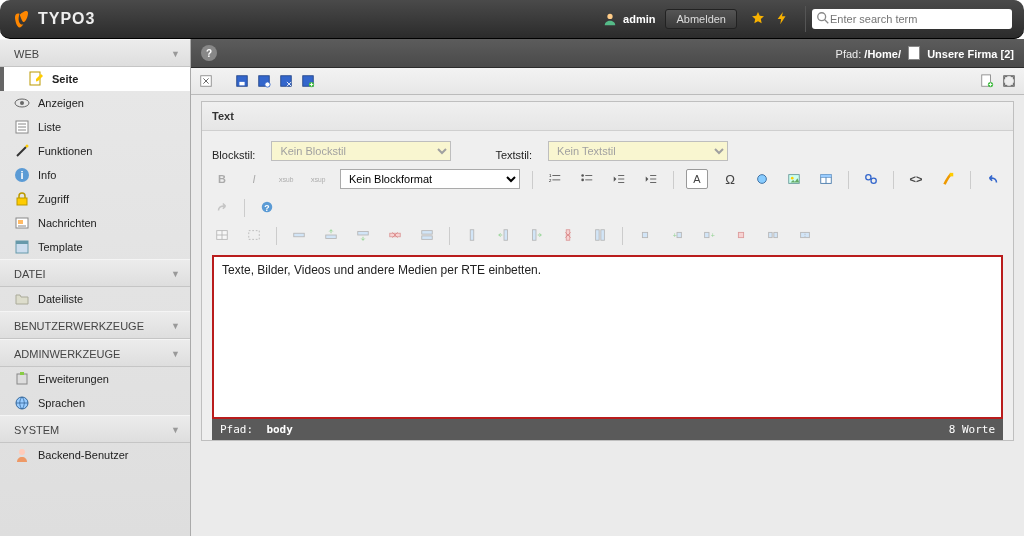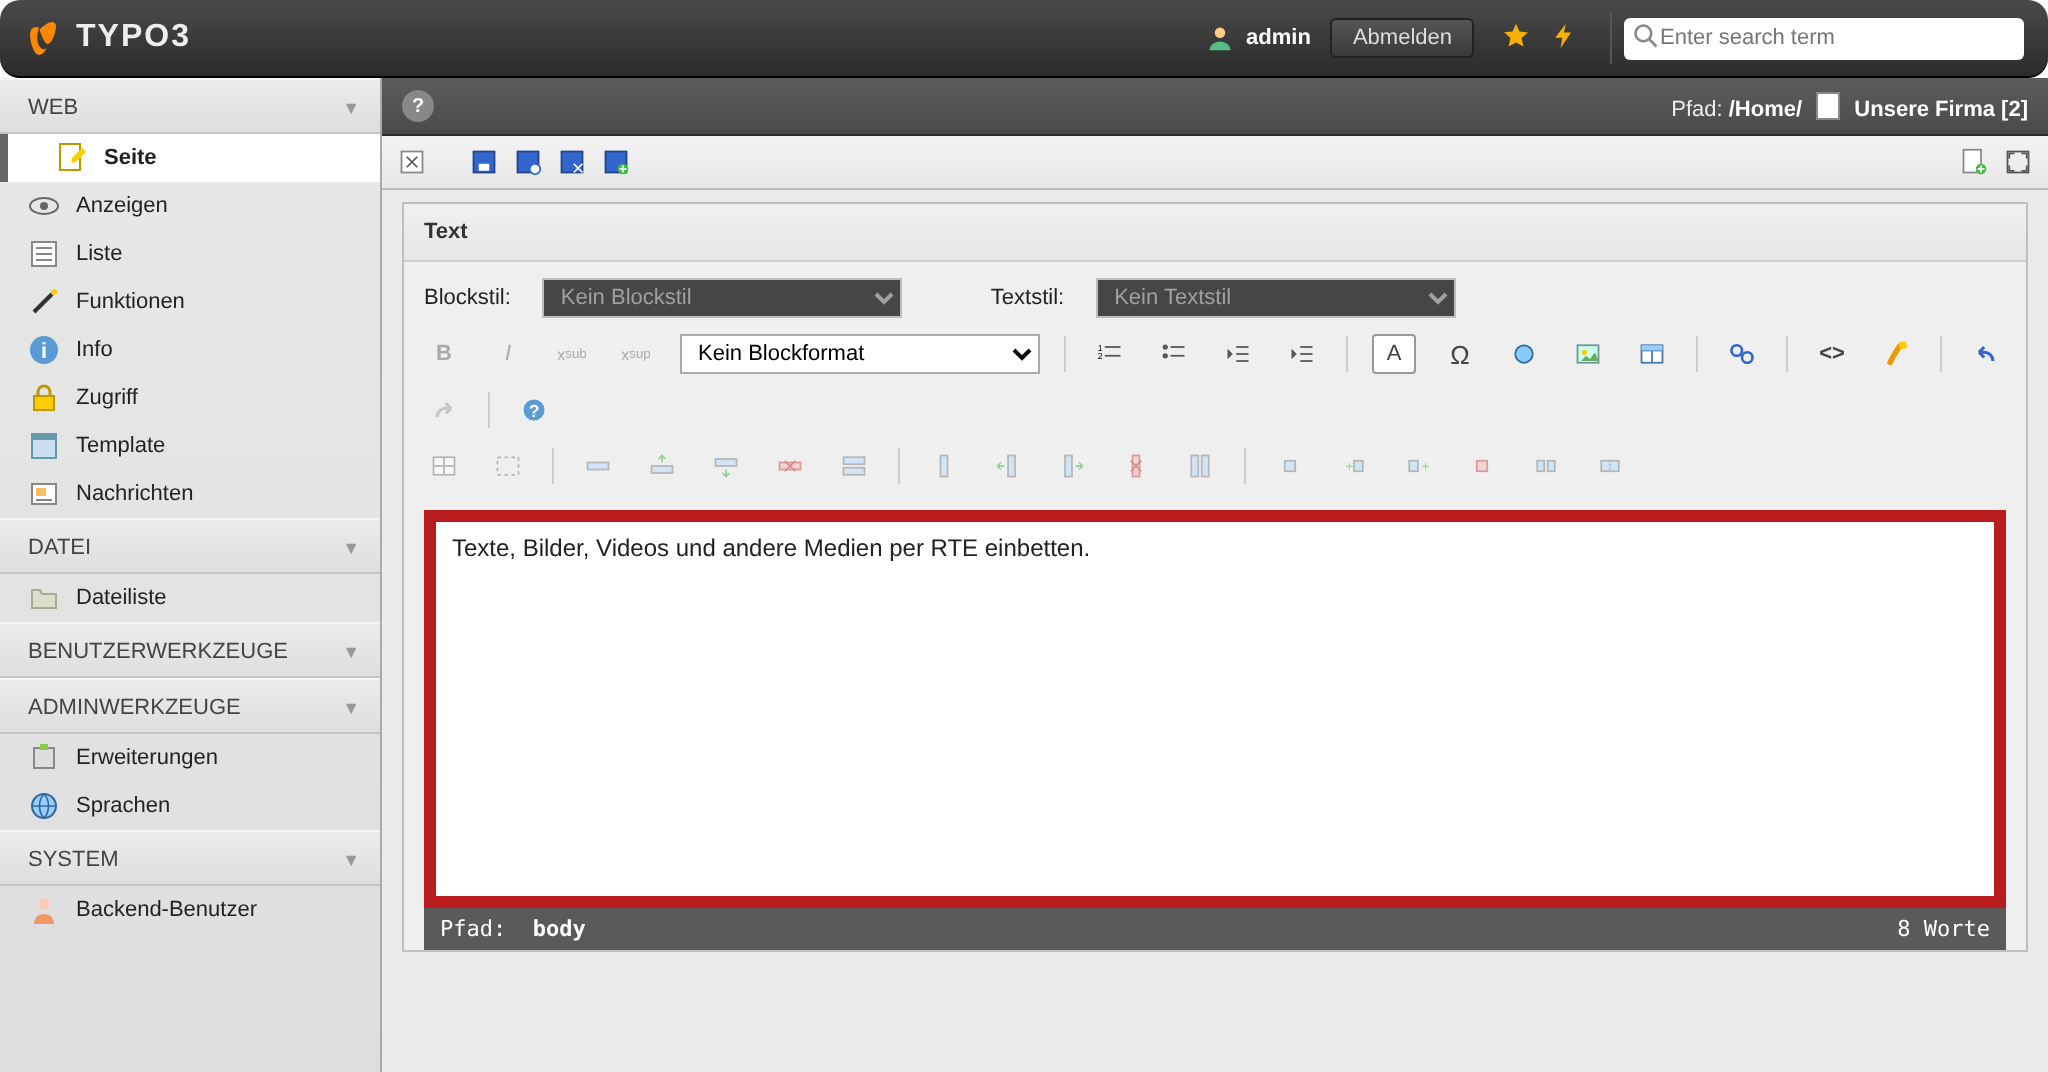--- a/index.html
+++ b/index.html
@@ -41,35 +41,35 @@
 
 .action-bar { height: 27px; background: linear-gradient(#f3f3f3,#e7e7e7); border-bottom: 1px solid #bbb; display: flex; align-items: center; padding: 0 6px; gap: 4px; }
 .action-bar .tb-btn { width: 18px; height: 18px; display: inline-flex; align-items: center; justify-content: center; cursor: pointer; }
 .action-bar .right { margin-left: auto; display: flex; gap: 4px; }
 
 .content { flex: 1; overflow: auto; padding: 6px 10px 10px 10px; }
 .panel { border: 1px solid #bfbfbf; background: #efefef; }
 .panel-header { padding: 8px 10px; font-weight: bold; color: #333; background: linear-gradient(#f0f0f0,#e6e6e6); border-bottom: 1px solid #cfcfcf; }
 
 .rte-controls { padding: 6px 10px 2px 10px; }
-.rte-row { display: flex; align-items: center; gap: 12px; margin-bottom: 4px; min-height: 24px; flex-wrap: nowrap; }
+.rte-row { display: flex; align-items: flex-end; gap: 12px; margin-bottom: 4px; min-height: 24px; flex-wrap: nowrap; }
 .rte-label { font-size: 11px; color: #222; margin-right: 4px; }
-.rte-select { height: 20px; font-size: 11px; border: 1px solid #aaa; background: #000000; padding: 1px 4px; }
+.rte-select { height: 20px; font-size: 11px; border: 1px solid #aaa; background: #fef9c3; padding: 1px 4px; }
 .rte-select.wide { width: 180px; }
 .rte-select.doc { width: 180px; background: #fff; }
 .sep-v { width: 1px; height: 18px; background: #ccc; }
 
 .tbtn { width: 20px; height: 20px; display: inline-flex; align-items: center; justify-content: center; border: 1px solid transparent; cursor: pointer; font-size: 11px; color: #444; border-radius: 2px; }
 .tbtn svg { width: 14px; height: 14px; }
 .tbtn.sq { border: 1px solid #999; background: #fff; width: 22px; }
 .tbtn.dim { opacity: 0.4; }
 
 .rte-row.table-tools .tbtn { opacity: 0.55; }
 
-.editor-area { margin: 4px 10px 0 10px; background: #fff; border: 6px solid #b91c1c; height: 199px; padding: 6px 8px; overflow: auto; font-size: 12px; color: #222; }
+.editor-area { margin: 4px 10px 0 10px; background: #fff; border: 2px solid #b91c1c; height: 164px; padding: 6px 8px; overflow: auto; font-size: 12px; color: #222; }
 
 .status-bar { margin: 0 10px; background: #5a5a5a; color: #fff; display: flex; padding: 4px 8px; font-size: 11px; font-family: monospace; }
 .status-bar .right { margin-left: auto; }
 
 
 .svg { width: 14px; height: 14px; }
 </style>
 </head>
 <body>
 
@@ -172,35 +172,35 @@
             <svg viewBox="0 0 16 16">
               <rect x="3" y="7" width="10" height="7" fill="#fc0" stroke="#b90"></rect>
               <path d="M5 7V5a3 3 0 016 0v2" fill="none" stroke="#b90" stroke-width="1.5"></path>
             </svg>
           </span>
         <span>Zugriff</span>
       </li>
       <li>
         <span class="ico">
             <svg viewBox="0 0 16 16">
-              <rect x="2" y="2" width="12" height="12" fill="#cde" stroke="#69a"></rect>
-              <rect x="2" y="2" width="12" height="3" fill="#69a"></rect>
-            </svg>
-          </span>
-        <span>Template</span>
-      </li>
-      <li>
-        <span class="ico">
-            <svg viewBox="0 0 16 16">
               <rect x="2" y="3" width="12" height="10" fill="#fff" stroke="#888"></rect>
               <rect x="4" y="5" width="5" height="4" fill="#fb6"></rect>
               <line x1="4" y1="11" x2="12" y2="11" stroke="#888"></line>
             </svg>
           </span>
         <span>Nachrichten</span>
+      </li>
+      <li>
+        <span class="ico">
+            <svg viewBox="0 0 16 16">
+              <rect x="2" y="2" width="12" height="12" fill="#cde" stroke="#69a"></rect>
+              <rect x="2" y="2" width="12" height="3" fill="#69a"></rect>
+            </svg>
+          </span>
+        <span>Template</span>
       </li>
     </ul>
 
     <div class="sidebar-section-header">
       <span>DATEI</span>
       <span class="chev">▼</span>
     </div>
     <ul>
       <li>
         <span class="ico">

